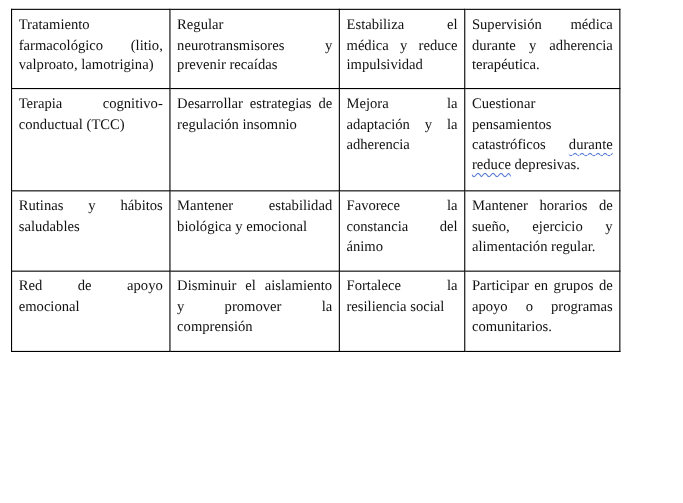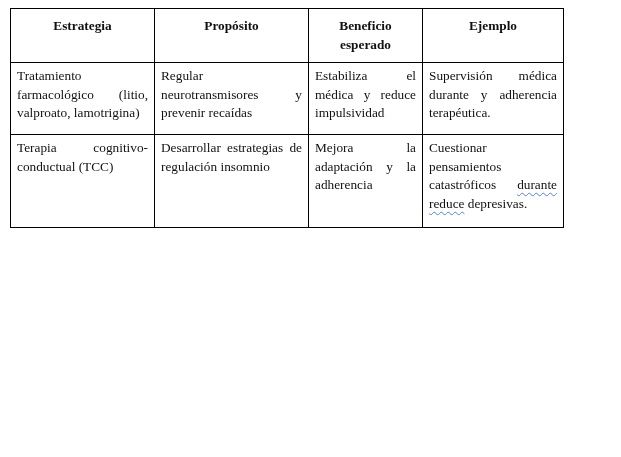--- a/index.html
+++ b/index.html
@@ -30,32 +30,38 @@
 <body>
 
 <table class="tbl">
   <colgroup>
     <col class="c1">
       <col class="c2">
       <col class="c3">
       <col class="c4">
   </colgroup>
   <tbody>
-      <tr class="r0">
-    <th>Estrategia</th>
-    <th>Propósito</th>
-    <th>Beneficio esperado</th>
-    <th>Ejemplo</th>
-  </tr>
   <tr class="r1">
     <td>Tratamiento farmacológico (litio, valproato, lamotrigina)</td>
     <td>Regular neurotransmisores y prevenir recaídas</td>
     <td>Estabiliza el médica y reduce impulsividad</td>
     <td>Supervisión médica durante y adherencia terapéutica.</td>
   </tr>
   <tr class="r3">
     <td>Terapia cognitivo-conductual (TCC)</td>
     <td>Desarrollar estrategias de regulación insomnio</td>
     <td>Mejora la adaptación y la adherencia</td>
     <td><span>Cuestionar pensamientos catastróficos </span><span class="squig">durante</span><span> </span><span class="squig">reduce</span><span> depresivas.</span></td>
   </tr>
+  <tr class="r4">
+    <td>Rutinas y hábitos saludables</td>
+    <td>Mantener estabilidad biológica y emocional</td>
+    <td>Favorece la constancia del ánimo</td>
+    <td>Mantener horarios de sueño, ejercicio y alimentación regular.</td>
+  </tr>
+  <tr class="r5">
+    <td>Red de apoyo emocional</td>
+    <td>Disminuir el aislamiento y promover la comprensión</td>
+    <td>Fortalece la resiliencia social</td>
+    <td>Participar en grupos de apoyo o programas comunitarios.</td>
+  </tr>
 </tbody>
   </table>
 
 </body></html>

